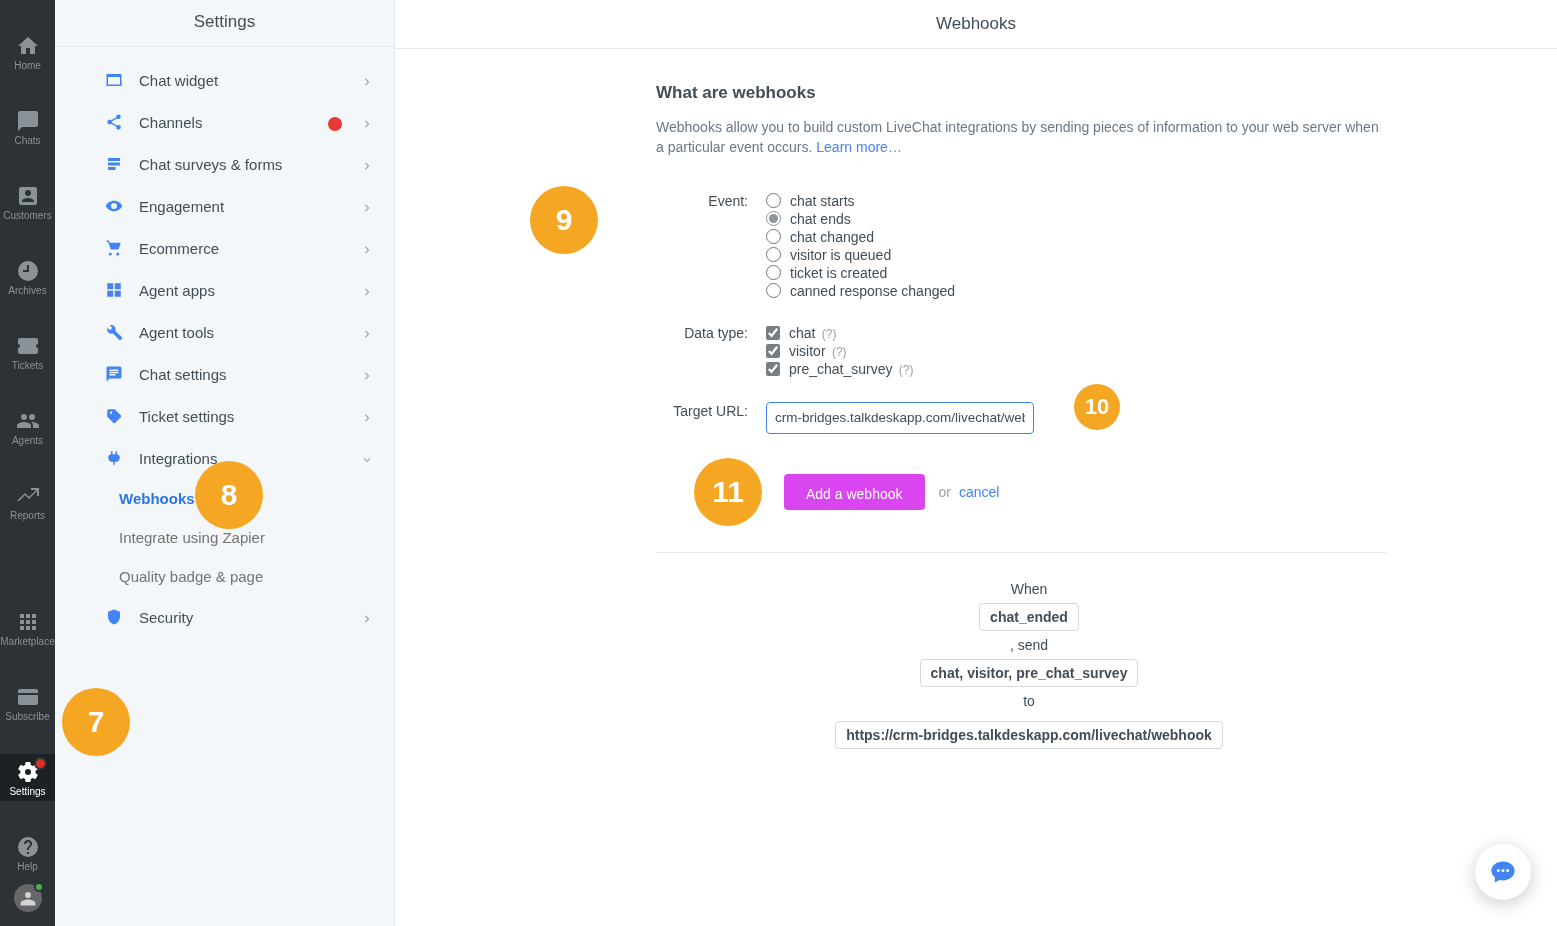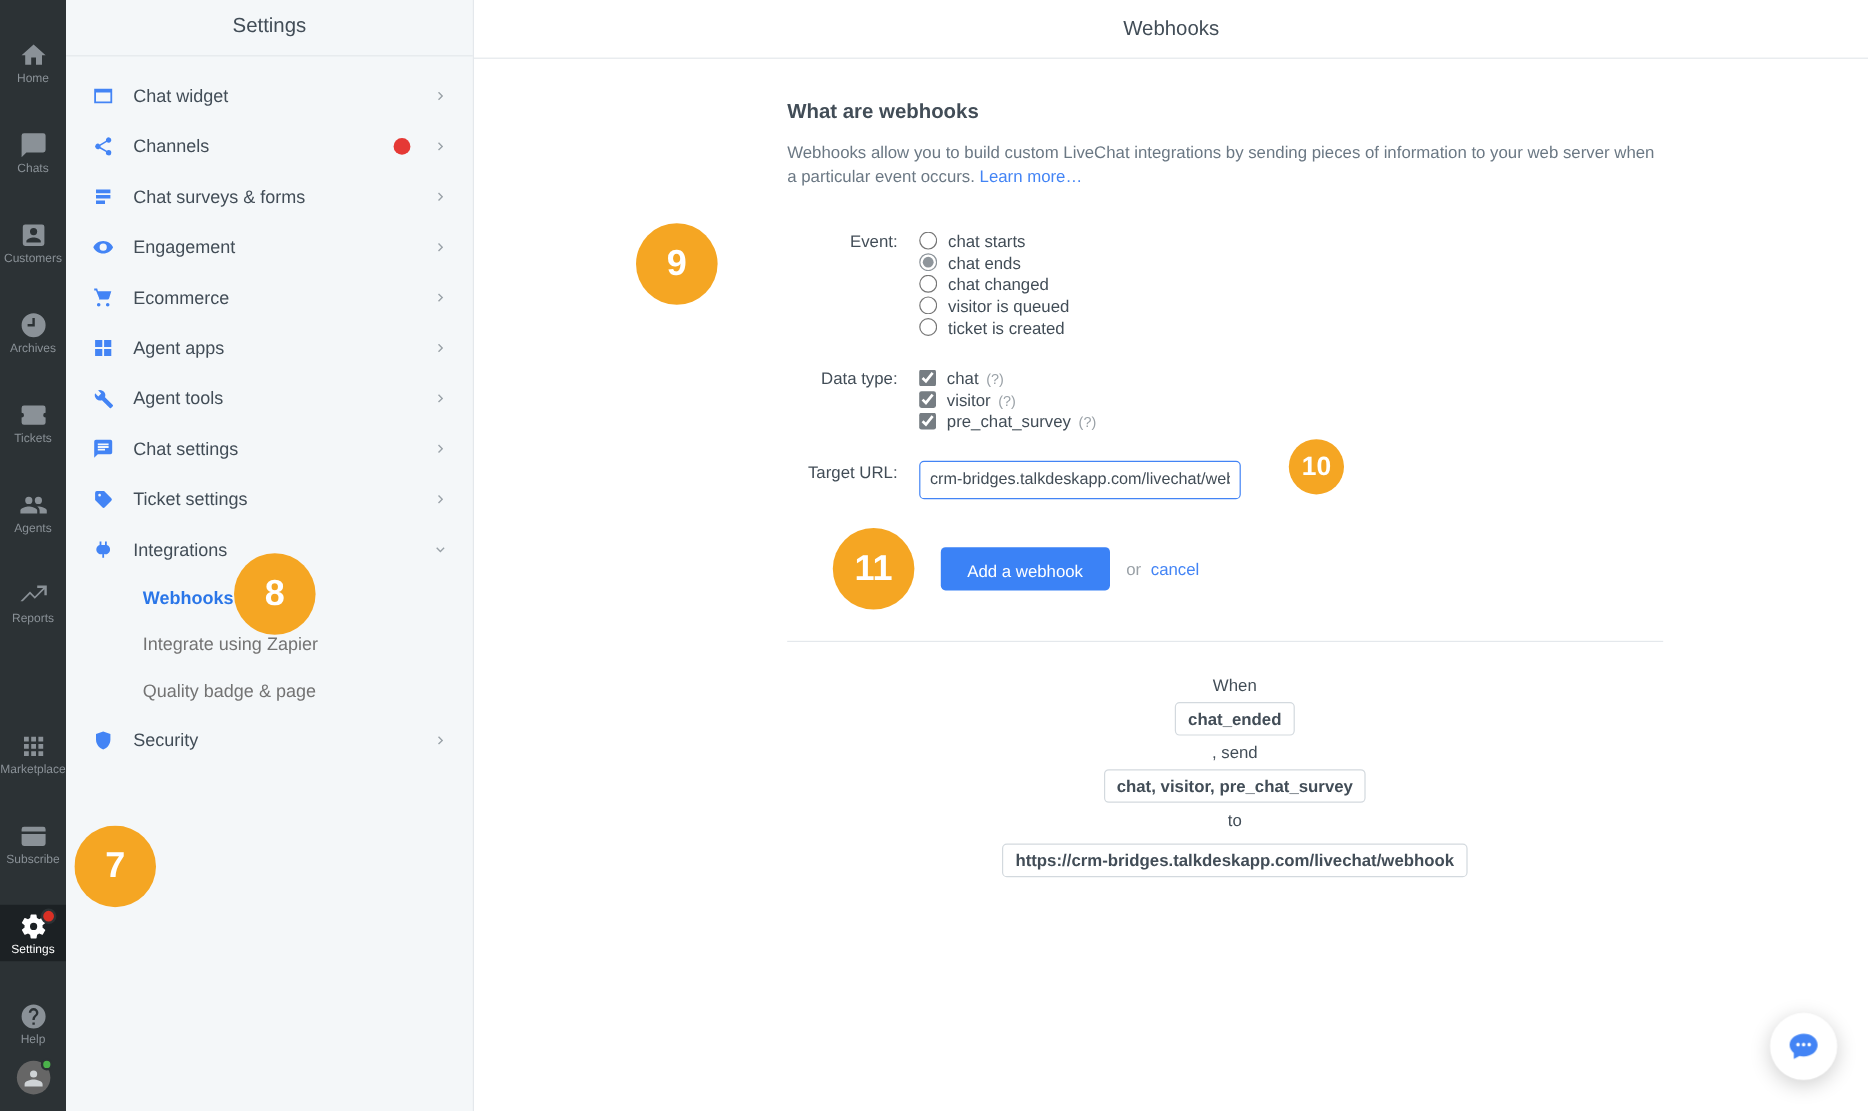--- a/index.html
+++ b/index.html
@@ -19,21 +19,21 @@
   .rail-badge { position:absolute; top:3px; right:8px; width:13px; height:13px; border-radius:50%; background:#d93025; border:2px solid #2c3235;}
   .rail-bottom {}
   .avatar { width:28px; height:28px; border-radius:50%; background:#666; margin:8px auto 14px; position:relative; display:flex;align-items:center;justify-content:center;}
   .avatar svg{width:18px;height:18px;fill:#cfd3d6;}
   .avatar .presence{ position:absolute; top:-2px; right:-2px; width:10px; height:10px; border-radius:50%; background:#4bb34b; border:2px solid #2c3235;}
 
   
   .sidebar { width:340px; background:#f4f7f9; border-right:1px solid #e4e8ec; display:flex; flex-direction:column;}
   .sidebar-header { text-align:center; padding:12px 0 14px; font-size:17px; color:#424d57; border-bottom:1px solid #e4e8ec;}
   .sidebar-list { flex:1; overflow-y:auto; padding-top:12px;}
-  .side-item { display:flex; align-items:center; padding:12px 20px 12px 22px; cursor:pointer; position:relative; }
+  .side-item { display:flex; align-items:flex-end; padding:12px 20px 12px 22px; cursor:pointer; position:relative;margin-left:28px; }
   .side-item .s-icon{ width:18px; height:18px; fill:#4384f5; margin-right:16px; flex:none;}
   .side-item .s-label{ flex:1; font-size:15px; color:#424d57;}
   .side-item .chev{ width:14px; height:14px; fill:#9aa2a8;}
   .side-item .alert-dot{ width:14px; height:14px; border-radius:50%; background:#e53935; margin-right:18px;}
   .sub-list { }
   .sub-item { padding:11px 20px 11px 64px; font-size:15px; color:#737373; cursor:pointer;}
   .sub-item.active{ color:#2a76e8; font-weight:600;}
 
   
   .main { flex:1; display:flex; flex-direction:column; background:#fff; overflow:auto;}
@@ -50,21 +50,21 @@
   .radio-line, .check-line{ display:flex; align-items:center; font-size:14px; color:#424d57; padding:1px 0;}
   .radio-line input, .check-line input{ margin-right:9px;}
   .radio-line label, .check-line label{ cursor:pointer; }
   .qm { color:#9aa1a7; font-size:12px; margin-left:3px;}
   .form-row.spaced{ margin-top:24px;}
   
   .url-input{ width:268px; height:32px; border:1px solid #4384f5; border-radius:4px; padding:0 8px; font-size:13.5px; color:#424d57; outline:none;}
 
   .actions-row{ margin-top:40px; display:flex; align-items:center;}
   .actions-row .spacer{ width:128px; flex:none;}
-  .btn-primary{ background:#3b82f6; color:#fff; border:none; border-radius:4px; height:36px; padding:12px 22px; font-size:14px; cursor:pointer;}
+  .btn-primary{ background:#d946ef; color:#fff; border:none; border-radius:4px; height:36px; padding:12px 22px; font-size:14px; cursor:pointer;}
   .or-text{ margin:0 8px 0 14px; color:#9aa1a7; font-size:14px;}
   .cancel-link{ color:#4384f5; text-decoration:none; cursor:pointer;}
 
   .hr { height:1px; background:#e4e8ec; margin:42px 0 28px;}
 
   .summary { font-size:14px; color:#424d57; display:flex; flex-wrap:wrap; align-items:center; gap:6px 4px; padding-left:16px;flex-direction:column;}
   .pill { border:1px solid #d3d9de; border-radius:4px; padding:5px 10px; font-size:14px; background:#fff; font-weight:600;}
   .pill.url{ font-weight:600; }
 
   
@@ -400,20 +400,24 @@
                 <input type="radio" name="ev" style="">
                 <label>chat changed</label>
               </div>
               <div class="radio-line">
                 <input type="radio" name="ev" style="">
                 <label>visitor is queued</label>
               </div>
               <div class="radio-line">
                 <input type="radio" name="ev" style="">
                 <label>ticket is created</label>
+              </div>
+              <div class="radio-line">
+                <input type="radio" name="ev" style="">
+                <label>canned response changed</label>
               </div>
             </div>
         </div>
 
         <div class="form-row spaced">
           <div class="form-label-col">Data type:</div>
           <div class="form-input-col" id="datatypes-col">
               <div class="check-line">
                 <input type="checkbox" checked="" style="">
                 <label>chat<span class="qm"> (?)</span></label>

